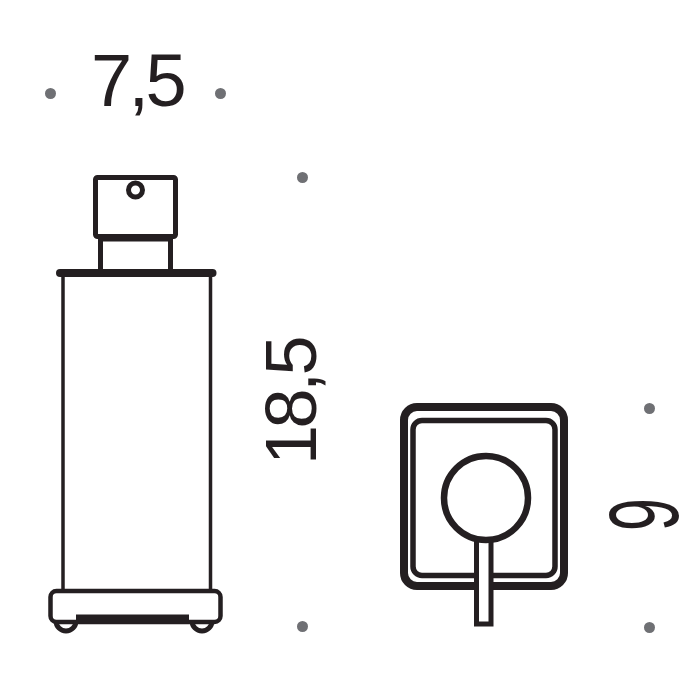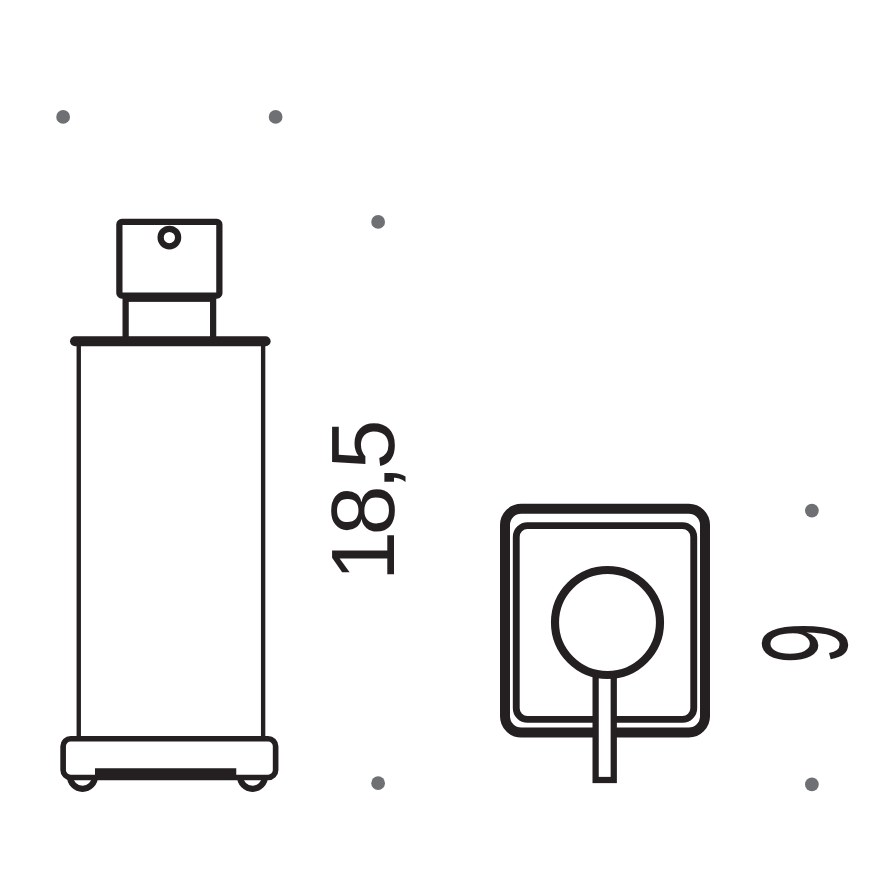--- a/index.html
+++ b/index.html
@@ -94,20 +94,21 @@
     </g>
 
     <g>
       <rect class="filled-white" x="404" y="407" width="160" height="179" rx="13" stroke-width="8"></rect>
       <rect class="filled-white" x="413" y="420.5" width="142" height="155" rx="9" stroke-width="5.5"></rect>
       <rect class="filled-white" x="476.5" y="505" width="14.5" height="119" stroke-width="5"></rect>
       <circle class="filled-white" cx="486" cy="498" r="42" stroke-width="6.5"></circle>
     </g>
   </svg>
 
+  <div class="dim-label width">7,5</div>
   <div class="dim-label height">18,5</div>
   <div class="dim-label depth">9</div>
 
   <div class="dot w-left"></div>
   <div class="dot w-right"></div>
   <div class="dot h-top"></div>
   <div class="dot h-bot"></div>
   <div class="dot d-top"></div>
   <div class="dot d-bot"></div>
 

